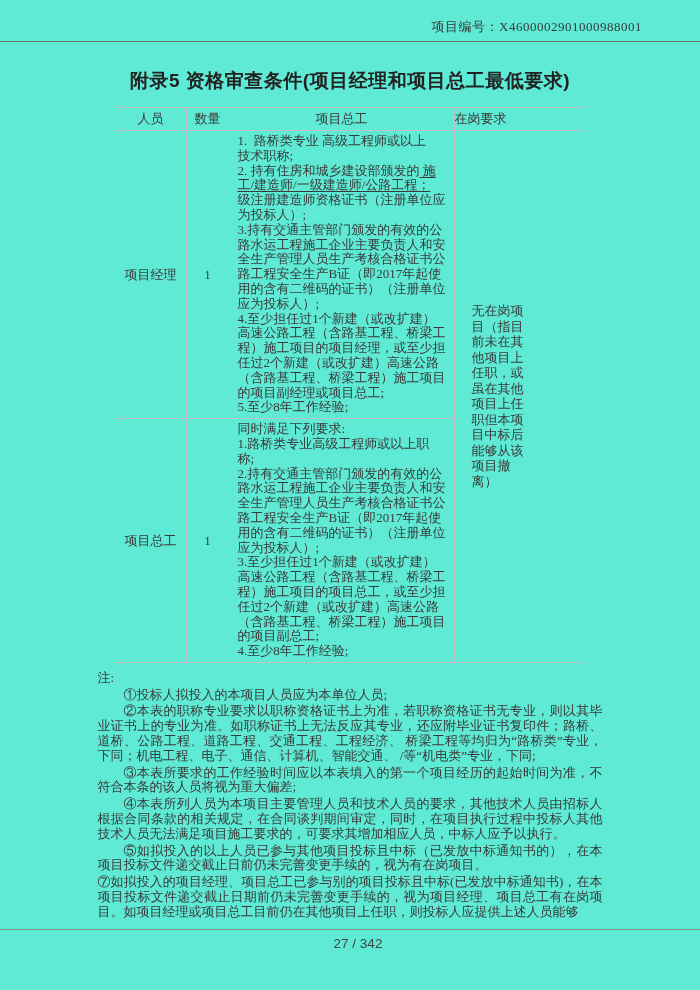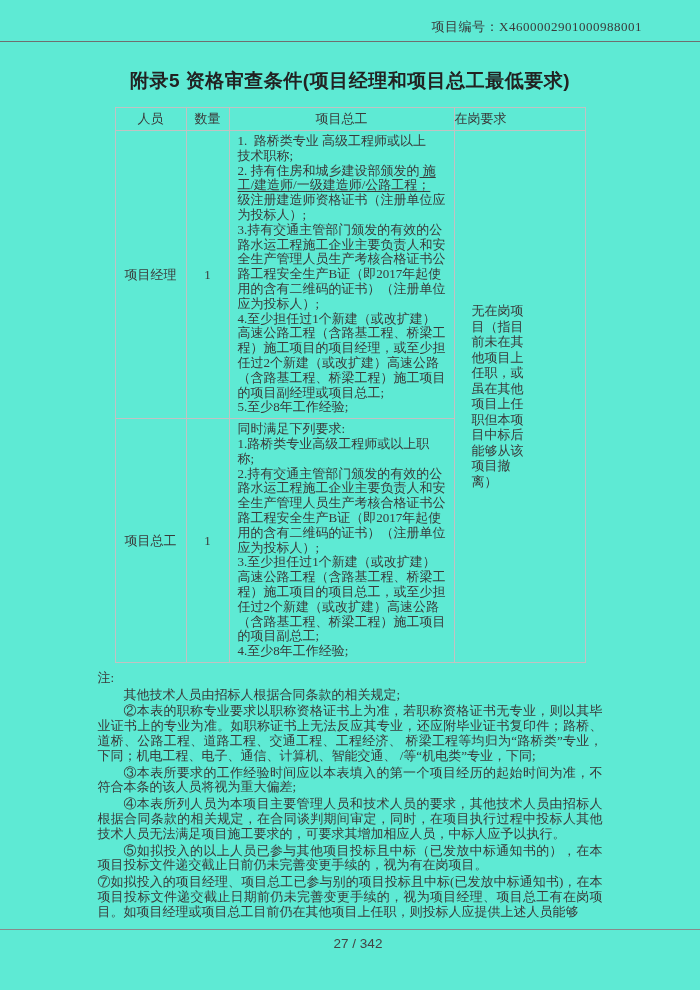--- a/index.html
+++ b/index.html
@@ -158,21 +158,21 @@
 任过2个新建（或改扩建）高速公路
 （含路基工程、桥梁工程）施工项目
 的项目副总工;
 4.至少8年工作经验;</td>
       </tr>
     </tbody>
   </table>
 
   <div class="notes">
     <p>注:</p>
-    <p class="num">其他技术人员由招标人根据合同条款的相关规定;</p>
+    <p class="num">①投标人拟投入的本项目人员应为本单位人员;</p>
     <p class="num">②本表的职称专业要求以职称资格证书上为准，若职称资格证书无专业，则以其毕业证书上的专业为准。如职称证书上无法反应其专业，还应附毕业证书复印件；路桥、道桥、公路工程、道路工程、交通工程、工程经济、 桥梁工程等均归为“路桥类”专业，下同；机电工程、电子、通信、计算机、智能交通、 /等“机电类”专业，下同;</p>
     <p class="num">③本表所要求的工作经验时间应以本表填入的第一个项目经历的起始时间为准，不符合本条的该人员将视为重大偏差;</p>
     <p class="num">④本表所列人员为本项目主要管理人员和技术人员的要求，其他技术人员由招标人根据合同条款的相关规定，在合同谈判期间审定，同时，在项目执行过程中投标人其他技术人员无法满足项目施工要求的，可要求其增加相应人员，中标人应予以执行。</p>
     <p class="num">⑤如拟投入的以上人员已参与其他项目投标且中标（已发放中标通知书的），在本项目投标文件递交截止日前仍未完善变更手续的，视为有在岗项目。</p>
     <p class="flush">⑦如拟投入的项目经理、项目总工已参与别的项目投标且中标(已发放中标通知书)，在本项目投标文件递交截止日期前仍未完善变更手续的，视为项目经理、项目总工有在岗项目。如项目经理或项目总工目前仍在其他项目上任职，则投标人应提供上述人员能够</p>
   </div>
 
   <hr class="foot-rule">
   <div class="page-number">27 / 342</div>
 

